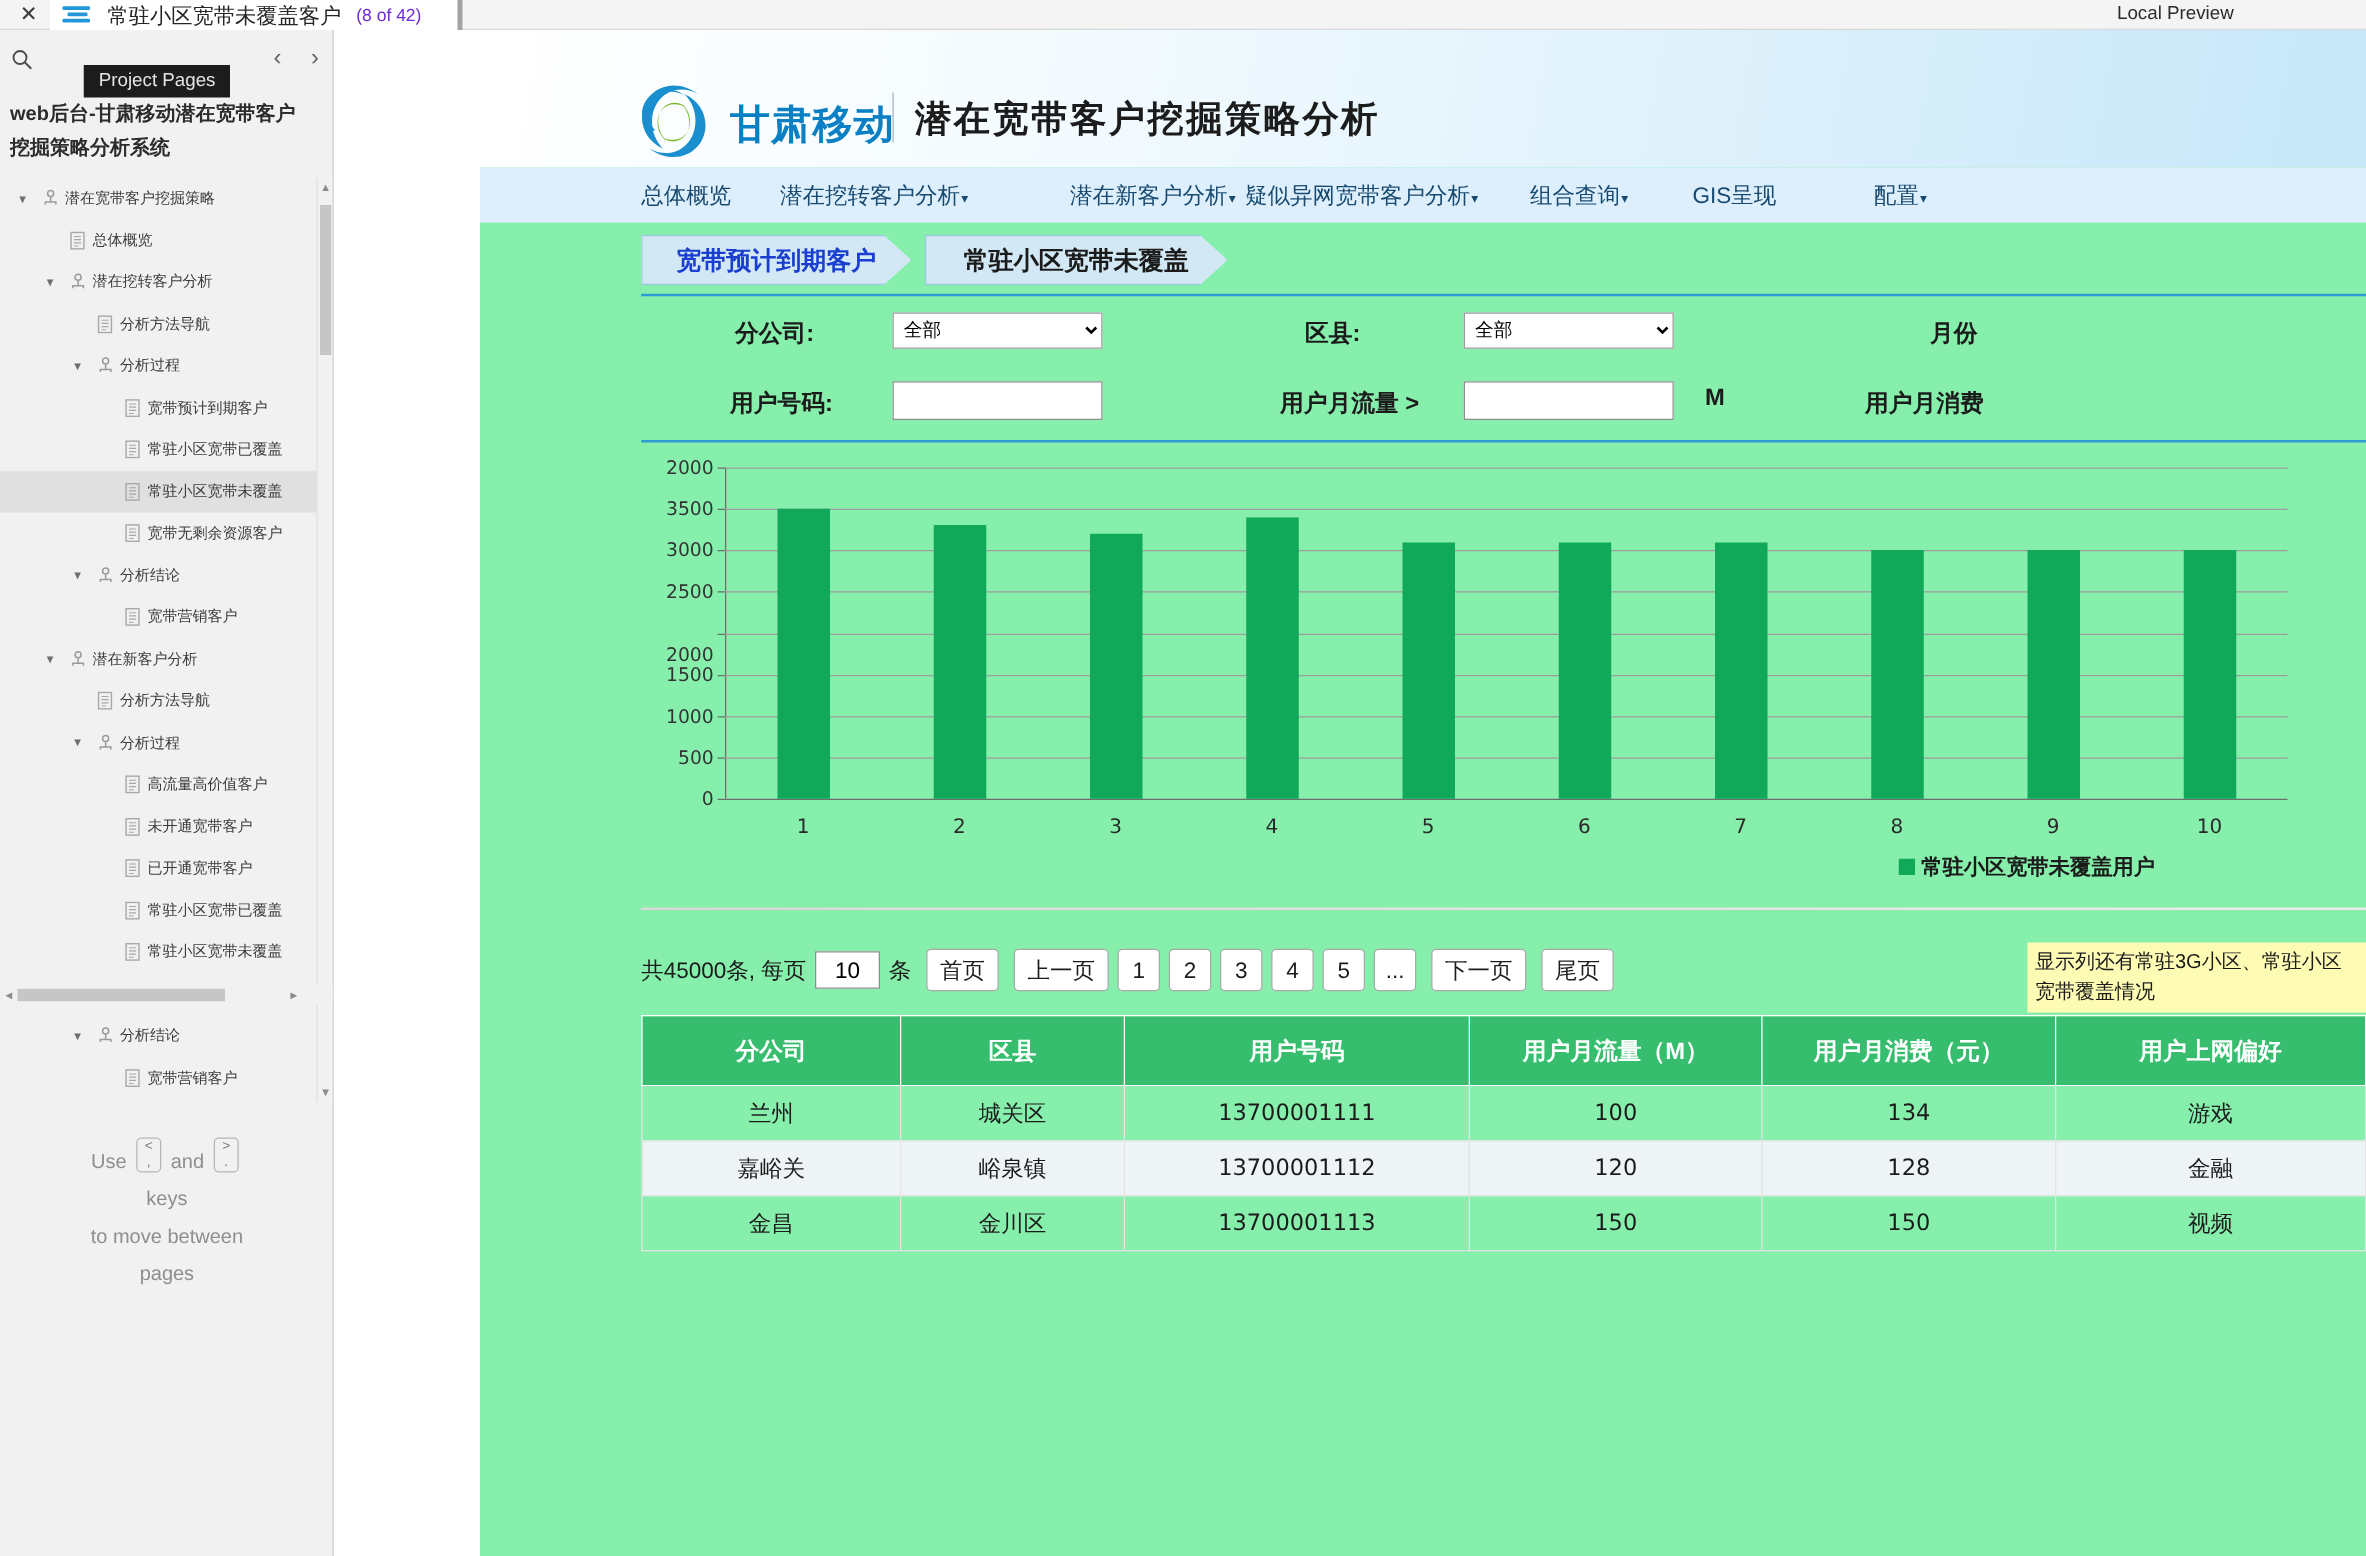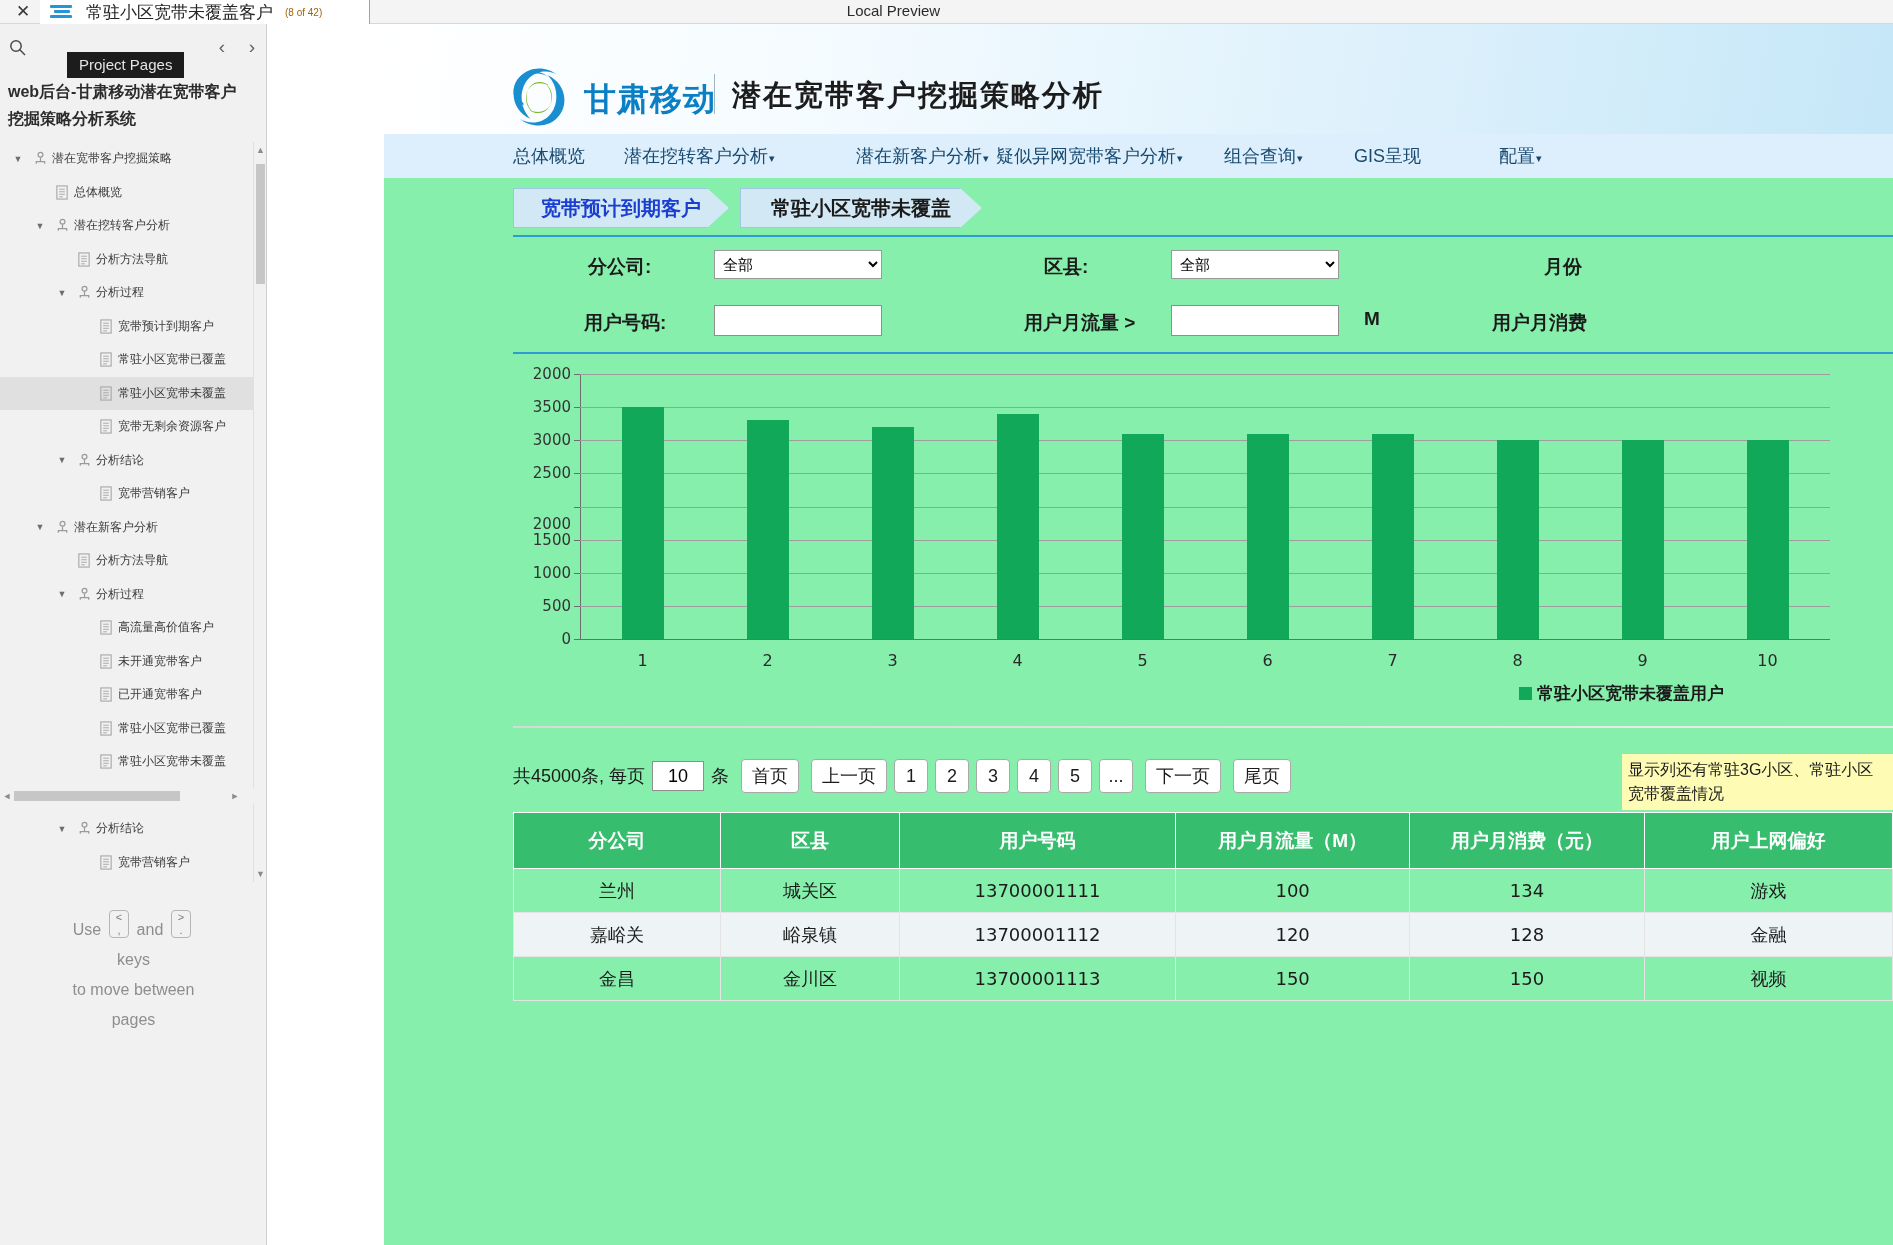--- a/index.html
+++ b/index.html
@@ -16,36 +16,36 @@
     position: absolute; left: 0; top: 0; width: 1893px; height: 24px;
     background: #f4f4f4; border-bottom: 1px solid #d8d8d8;
   }
   #close-x {
     position: absolute; left: 8px; top: 0px; width: 30px; height: 24px;
     line-height: 24px; text-align: center; font-size: 17px; color: #3a3a3a;
     cursor: pointer;
   }
   #tabchip {
     position: absolute; left: 40px; top: 0px; height: 24px;
-    background: #ffffff; border-right: 1px solid #a3a3a3;
+    background: #ffffff; border-right: 4px solid #a3a3a3;
     display: flex; align-items: center; padding: 0 12px 0 10px;
     min-width: 330px;
   }
   .hamburger { width: 22px; height: 14px; position: relative; margin-right: 14px; flex: none; }
   .hamburger i {
     position: absolute; left: 0; height: 2.5px; background: #2196d8; border-radius: 1px;
   }
   .hamburger i:nth-child(1){ top:0;  width: 22px; }
   .hamburger i:nth-child(2){ top:5px;width: 16px; left: 4px;}
   .hamburger i:nth-child(3){ top:10px;width: 22px; }
   #tabtitle { font-size: 17px; color: #262626; white-space: nowrap; }
-  #tabcount { font-size: 10px; color: #a16207; margin-left: 12px; white-space: nowrap; }
+  #tabcount { font-size: 14px; color: #6d28d9; margin-left: 12px; white-space: nowrap; }
   #localpreview {
     position: absolute; left: 0; top: 0; width: 1787px; height: 24px;
-    line-height: 22px; text-align: center; font-size: 15px; color: #2b2b2b;
+    line-height: 22px; text-align: right; font-size: 15px; color: #2b2b2b;
     pointer-events: none;
   }
 
   
   #sidebar {
     position: absolute; left: 0; top: 24px; width: 267px; height: 1221px;
     background: #f1f1f1; border-right: 1px solid #cfcfcf; overflow: hidden;
   }
   #sb-toolbar { position: relative; height: 46px; }
   #search-icon {

